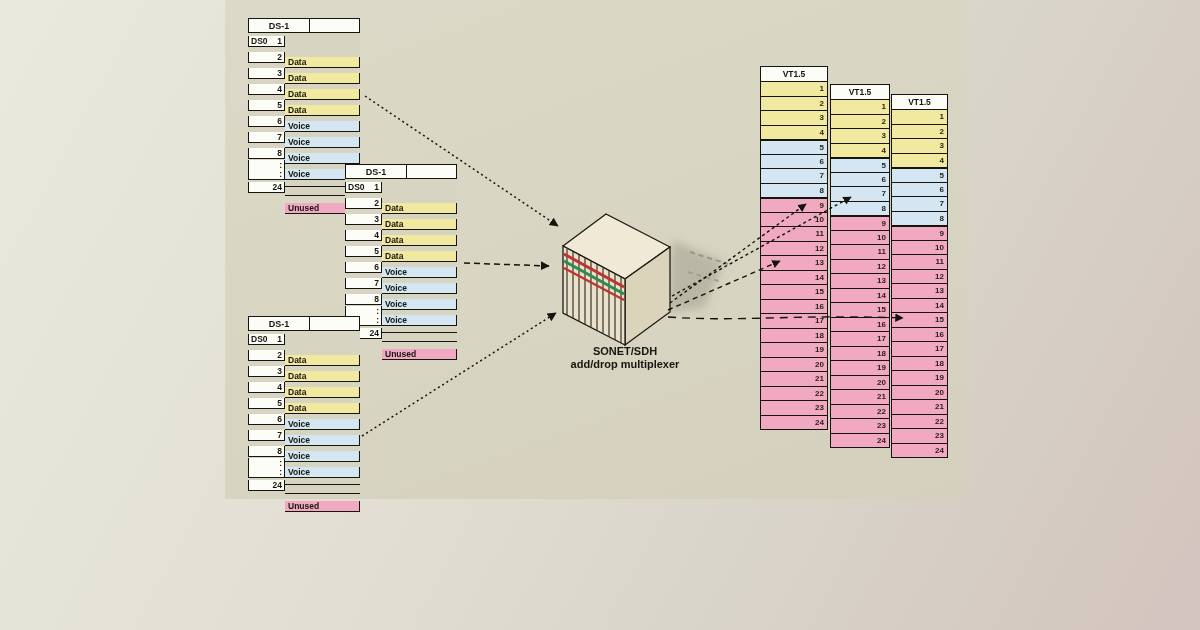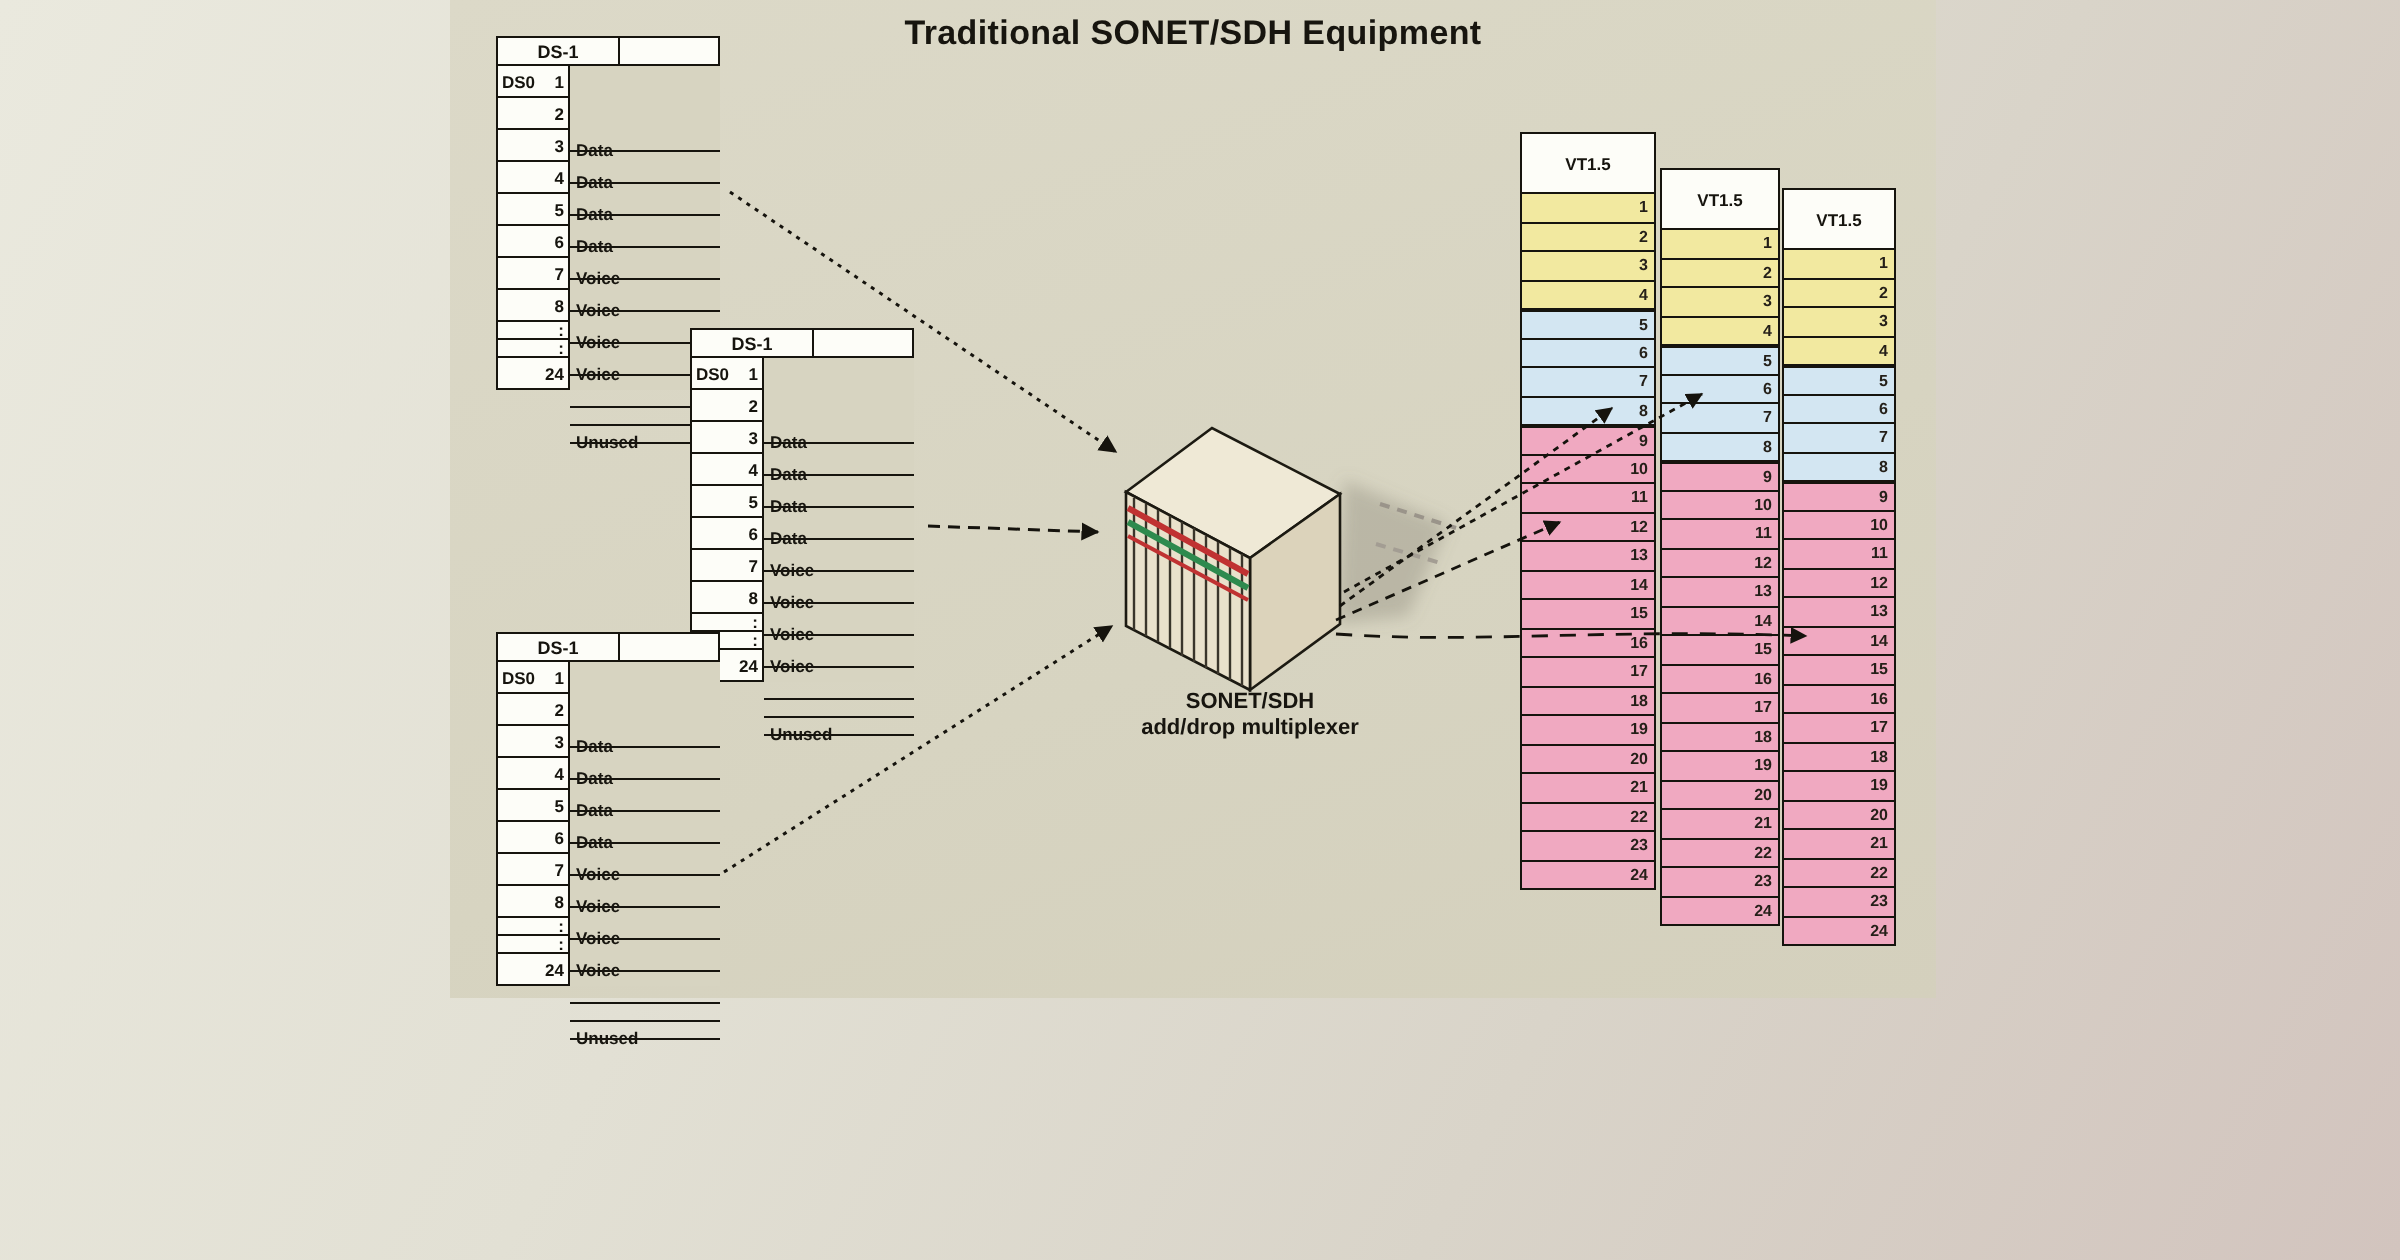--- a/index.html
+++ b/index.html
@@ -19,35 +19,35 @@
   
   .ds1{position:absolute;width:112px;background:#d7d4c1;}
   .t1{left:23px;top:18px;}
   .t2{left:120px;top:164px;}
   .t3{left:23px;top:316px;}
   .hdr{display:flex;height:15px;}
   .hdr-l,.hdr-r{background:#fdfdf8;border:1px solid #16140e;box-sizing:border-box;
     font-size:9px;font-weight:bold;color:#16140e;display:flex;align-items:center;justify-content:center;}
   .hdr-l{width:62px;}
   .hdr-r{flex:1;border-left:none;}
-  .row{display:flex;height:16px;}
+  .row{display:flex;height:16px;align-items:center;}
   .row.dots{height:9px;}
   .numcell{width:37px;background:#fdfdf8;border:1px solid #16140e;border-top:none;box-sizing:border-box;
     display:flex;align-items:center;justify-content:space-between;padding:0 2px 0 2px;
     font-size:8.5px;font-weight:bold;color:#16140e;}
   .numcell .numval{margin-left:auto;}
   .lblcell{flex:1;border:1px solid #16140e;border-top:none;border-left:none;box-sizing:border-box;
     display:flex;align-items:center;padding-left:3px;
     font-size:8.5px;font-weight:bold;color:#17150f;margin-top:42px;}
   
   .vt{position:absolute;background:transparent;}
   .v1{left:535px;top:66px;width:68px;}
   .v2{left:605px;top:84px;width:60px;}
   .v3{left:666px;top:94px;width:57px;}
-  .vhdr{height:31px;background:#fdfdf8;border:1px solid #16140e;box-sizing:border-box;
+  .vhdr{height:16px;background:#fdfdf8;border:1px solid #16140e;box-sizing:border-box;
     font-size:8.5px;font-weight:bold;color:#16140e;display:flex;align-items:center;justify-content:center;}
   .vrow{height:14.5px;border:1px solid #16140e;border-top:none;box-sizing:border-box;
     display:flex;align-items:center;justify-content:flex-end;padding-right:3px;
     font-size:8px;font-weight:bold;color:#241f18;}
   .vrow.grp{border-top:1.6px solid #16140e;}
   
   .muxlabel{position:absolute;left:330px;top:345px;width:140px;text-align:center;
     font-size:11px;font-weight:bold;color:#17150f;line-height:13px;}
   
   .gfx{position:absolute;left:0;top:0;width:1200px;height:630px;pointer-events:none;}
@@ -60,21 +60,20 @@
   .caption-text{
     width:700px;text-align:center;font-size:28px;line-height:39px;color:#181818;
   }
 </style>
 </head>
 <body>
 
 <div class="stage">
 
   <div class="diagram">
-    <div class="title">Traditional SONET/SDH Equipment</div>
 
     <div class="ds1 t1">
         <div class="hdr">
           <span class="hdr-l">DS-1</span>
           <span class="hdr-r"></span>
         </div>
         <div class="row">
           <div class="numcell">
             <span class="ds0lbl">DS0</span>
             <span class="numval">1</span>

